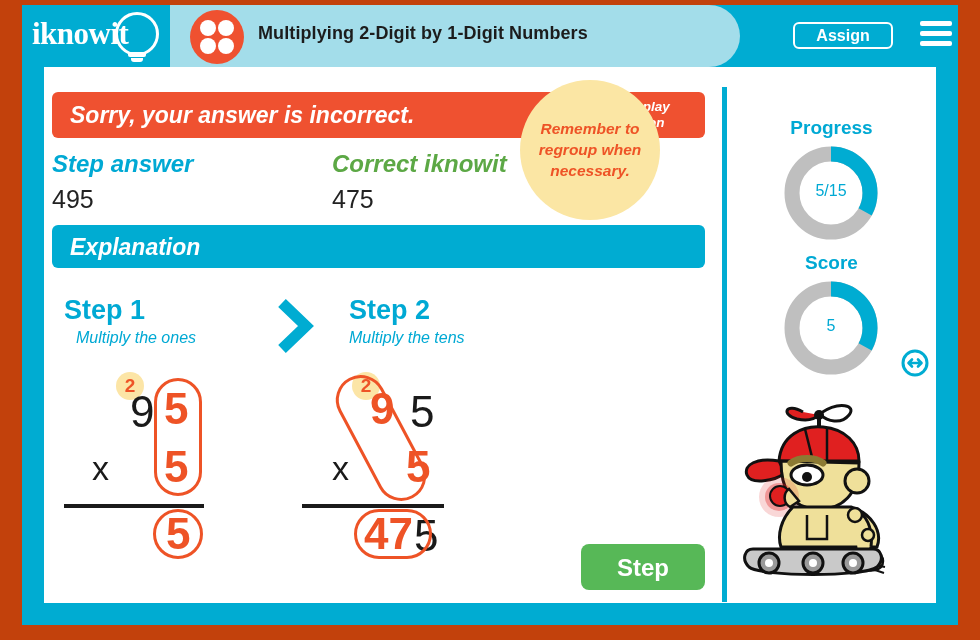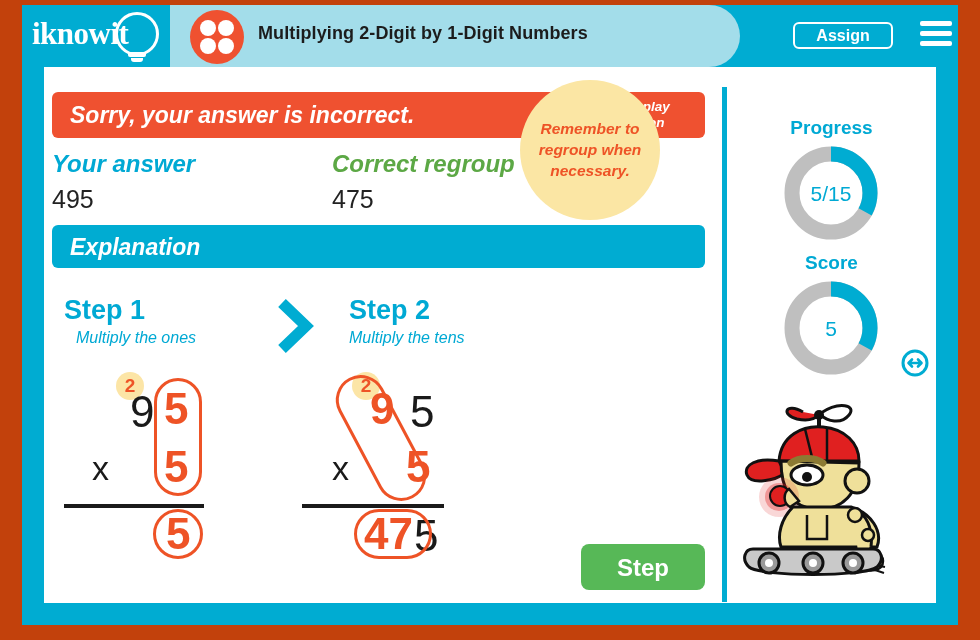--- a/index.html
+++ b/index.html
@@ -367,21 +367,21 @@
     width: 98px; height: 98px;
     left: 55px;
   }
   .donut.progress { top: 45px; }
   .donut.score { top: 180px; }
   .donut-val {
     position: absolute;
     left: 0; width: 98px;
     top: 38px;
     text-align: center;
-    font-size: 21px;
+    font-size: 16px;
     color: #00A9D4;
   }
 
   
   .mascot {
     position: absolute;
     left: 8px; top: 290px;
     width: 195px; height: 190px;
   }
   .swap-icon {
@@ -431,23 +431,23 @@
 
     <div class="vdivider"></div>
 
     <div class="result-banner">
       <span>Sorry, your answer is incorrect.</span>
     </div>
     <div class="redisplay-btn">
       <span><b>Redisplay</b><br><b>Question</b></span>
     </div>
 
-    <div class="lbl-your">Your answer</div>
+    <div class="lbl-your">Step answer</div>
     <div class="val-your">495</div>
-    <div class="lbl-correct">Correct regroup</div>
+    <div class="lbl-correct">Correct iknowit</div>
     <div class="val-correct">475</div>
 
     <div class="expl-bar">
       <span>Explanation</span>
     </div>
 
     <div class="step1-title">Step 1</div>
     <div class="step1-sub">Multiply the ones</div>
 
     <div class="chevron">

